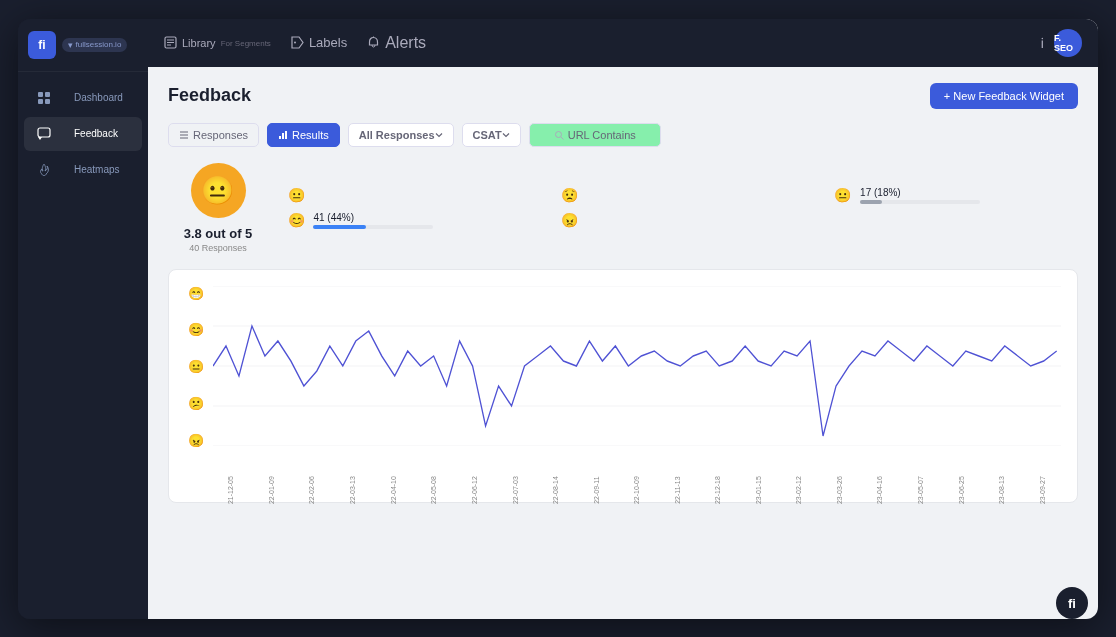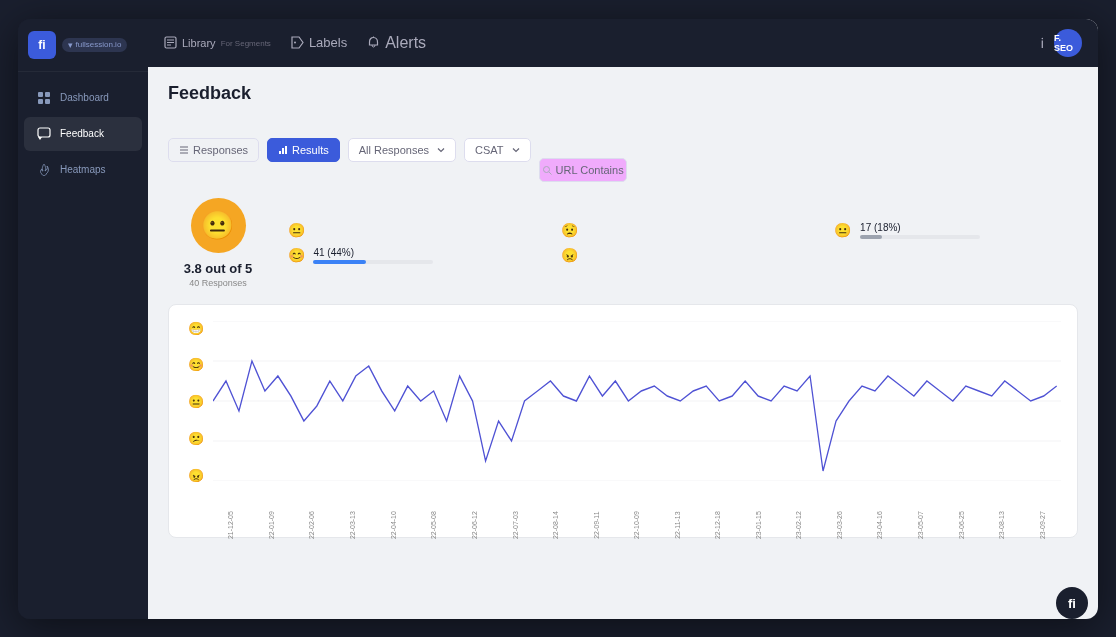--- a/index.html
+++ b/index.html
@@ -7,21 +7,21 @@
 
     .app-container { width: 1080px; height: 600px; display: flex; border-radius: 12px; overflow: hidden; box-shadow: 0 8px 40px rgba(0,0,0,0.5); }
 
     
     .sidebar { width: 130px; background: #1a1f2e; display: flex; flex-direction: column; flex-shrink: 0; }
     .sidebar-logo { padding: 12px 10px; display: flex; align-items: center; gap: 6px; border-bottom: 1px solid rgba(255,255,255,0.05); }
     .logo-icon { width: 28px; height: 28px; background: #3b5bdb; border-radius: 6px; display: flex; align-items: center; justify-content: center; color: white; font-weight: bold; font-size: 12px; }
     .logo-badge { background: #2d3550; border-radius: 10px; padding: 2px 6px; font-size: 9px; color: #aab; display: flex; align-items: center; gap: 3px; }
     .logo-badge span { color: #8899cc; }
     .sidebar-nav { display: flex; flex-direction: column; padding: 8px 0; flex: 1; }
-    .nav-item { display: flex; align-items: center; gap: 8px; padding: 9px 12px; cursor: pointer; border-radius: 6px; margin: 1px 6px; color: #8899bb; font-size: 11px; transition: all 0.2s; }
+    .nav-item { display: flex; align-items: center; gap: 22px; padding: 9px 12px; cursor: pointer; border-radius: 6px; margin: 1px 6px; color: #8899bb; font-size: 11px; transition: all 0.2s; }
     .nav-item.active { color: #fff; }
     .nav-icon { width: 16px; height: 16px; display: flex; align-items: center; justify-content: center; flex-shrink: 0; }
 
     
     .main { flex: 1; display: flex; flex-direction: column; background: #f0f2f5; }
 
     
     .topbar { background: #1a1f2e; padding: 0 16px; height: 48px; display: flex; align-items: center; gap: 20px; flex-shrink: 0; }
     .topbar-item { display: flex; align-items: center; gap: 5px; color: #aab; font-size: 11px; cursor: pointer; }
     .topbar-right { margin-left: auto; display: flex; align-items: center; gap: 10px; }
@@ -32,22 +32,22 @@
     .content { flex: 1; padding: 16px 20px; overflow-y: auto; position: relative; }
 
     .page-header { display: flex; align-items: center; justify-content: space-between; margin-bottom: 14px; }
     .page-title { font-size: 18px; font-weight: 600; color: #1a1f2e; }
     .new-widget-btn { background: #3b5bdb; color: white; border: none; border-radius: 6px; padding: 7px 14px; font-size: 11px; cursor: pointer; display: flex; align-items: center; gap: 5px; }
 
     
     .filters { display: flex; align-items: center; gap: 8px; margin-bottom: 16px; }
     .filter-tab { padding: 5px 10px; border-radius: 5px; font-size: 11px; cursor: pointer; border: 1px solid #dde; color: #667; display: flex; align-items: center; gap: 4px; }
     .filter-tab.active { background: #3b5bdb; color: white; border-color: #3b5bdb; }
-    .filter-dropdown { padding: 5px 10px; border-radius: 5px; font-size: 11px; cursor: pointer; border: 1px solid #dde; color: #667; display: flex; align-items: center; gap: 8px; background: white; }
-    .filter-search { padding: 5px 2px; border-radius: 5px; font-size: 11px; border: 1px solid #dde; color: #667; display: flex; align-items: center; gap: 4px; background: #f0abfc; margin-top: 40px; }
+    .filter-dropdown { padding: 5px 10px; border-radius: 5px; font-size: 11px; cursor: pointer; border: 1px solid #dde; color: #667; display: flex; align-items: center; gap: 0; background: white; font-weight: bold; }
+    .filter-search { padding: 5px 24px; border-radius: 5px; font-size: 11px; border: 1px solid #dde; color: #667; display: flex; align-items: center; gap: 4px; background: #86efac; }
 
     
     .stats-section { display: flex; gap: 20px; margin-bottom: 16px; align-items: center; }
 
     .main-score { display: flex; flex-direction: column; align-items: center; min-width: 100px; }
     .emoji-face { width: 55px; height: 55px; border-radius: 50%; background: #f5a623; display: flex; align-items: center; justify-content: center; font-size: 28px; margin-bottom: 8px; position: relative; overflow: hidden; }
     .score-text { font-size: 13px; font-weight: 600; color: #1a1f2e; }
     .score-sub { font-size: 9px; color: #888; margin-top: 2px; }
 
     .rating-bars { display: grid; grid-template-columns: 1fr 1fr 1fr; gap: 8px 30px; flex: 1; }
@@ -141,20 +141,21 @@
       </div>
       <div class="topbar-right">
         <span class="info-icon" style="font-size:14px;color:#aab;">ℹ</span>
         <div class="user-avatar" style="font-size:9px;">F. SEO</div>
       </div>
     </div>
 
     <div class="content" style="position:relative;">
       <div class="page-header">
         <h1 class="page-title">Feedback</h1>
+        <button class="new-widget-btn">+ New Feedback Widget</button>
       </div>
 
       <div class="filters">
         <div class="filter-tab">
           <svg width="10" height="10" viewBox="0 0 10 10" fill="none">
               <line x1="1" y1="2" x2="9" y2="2" stroke="#667" stroke-width="1"></line>
               <line x1="1" y1="5" x2="9" y2="5" stroke="#667" stroke-width="1"></line>
               <line x1="1" y1="8" x2="9" y2="8" stroke="#667" stroke-width="1"></line>
             </svg>
           <span>Responses</span>

